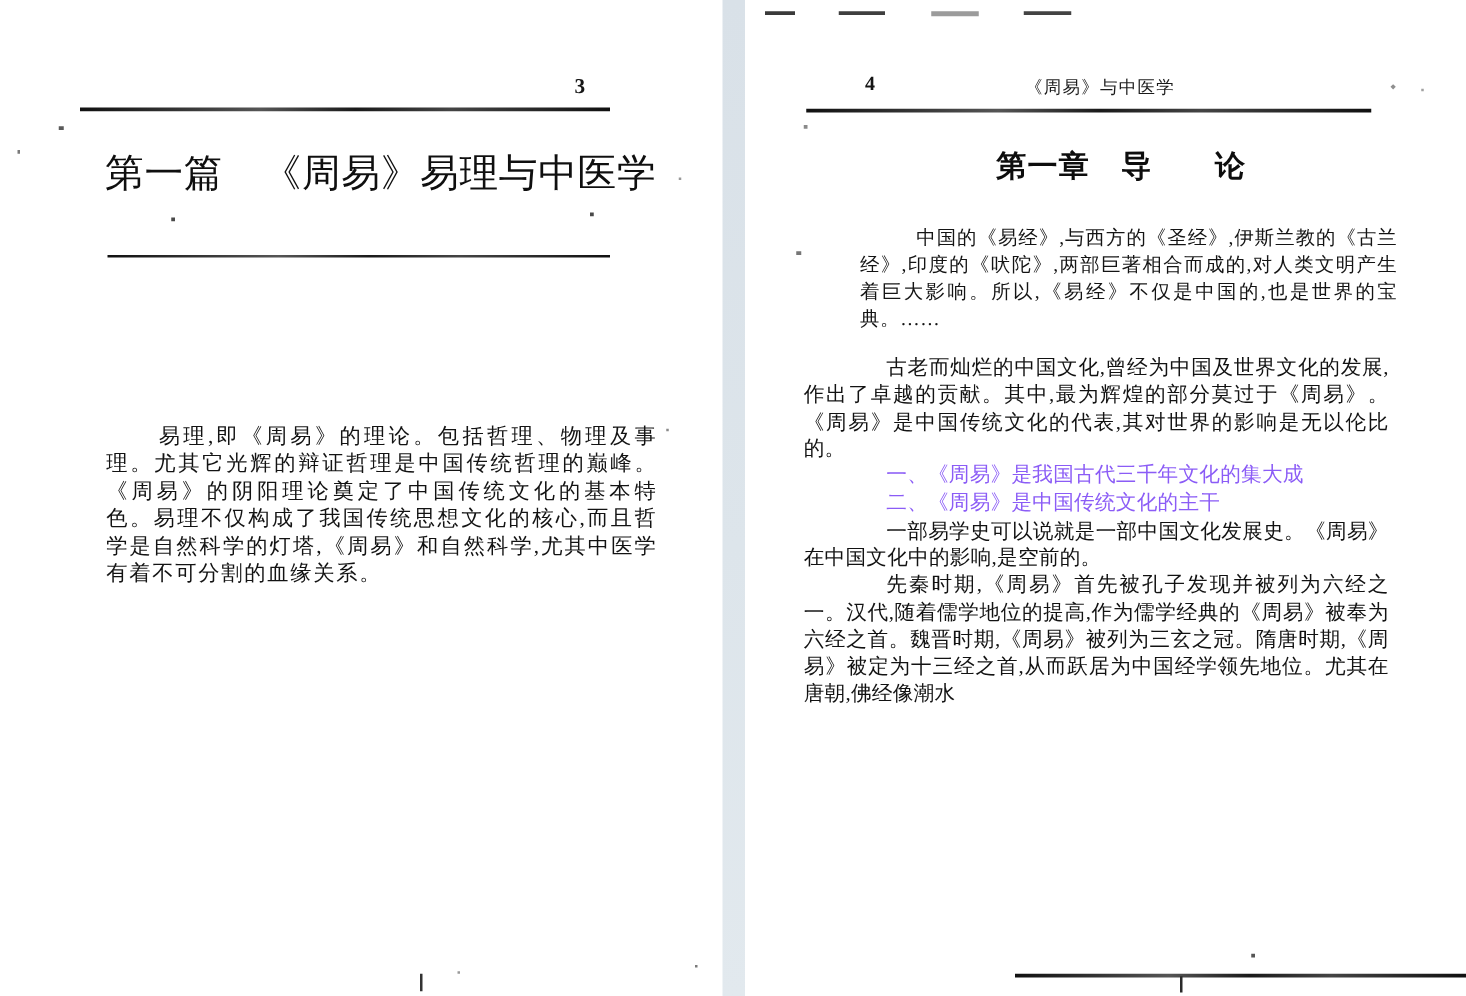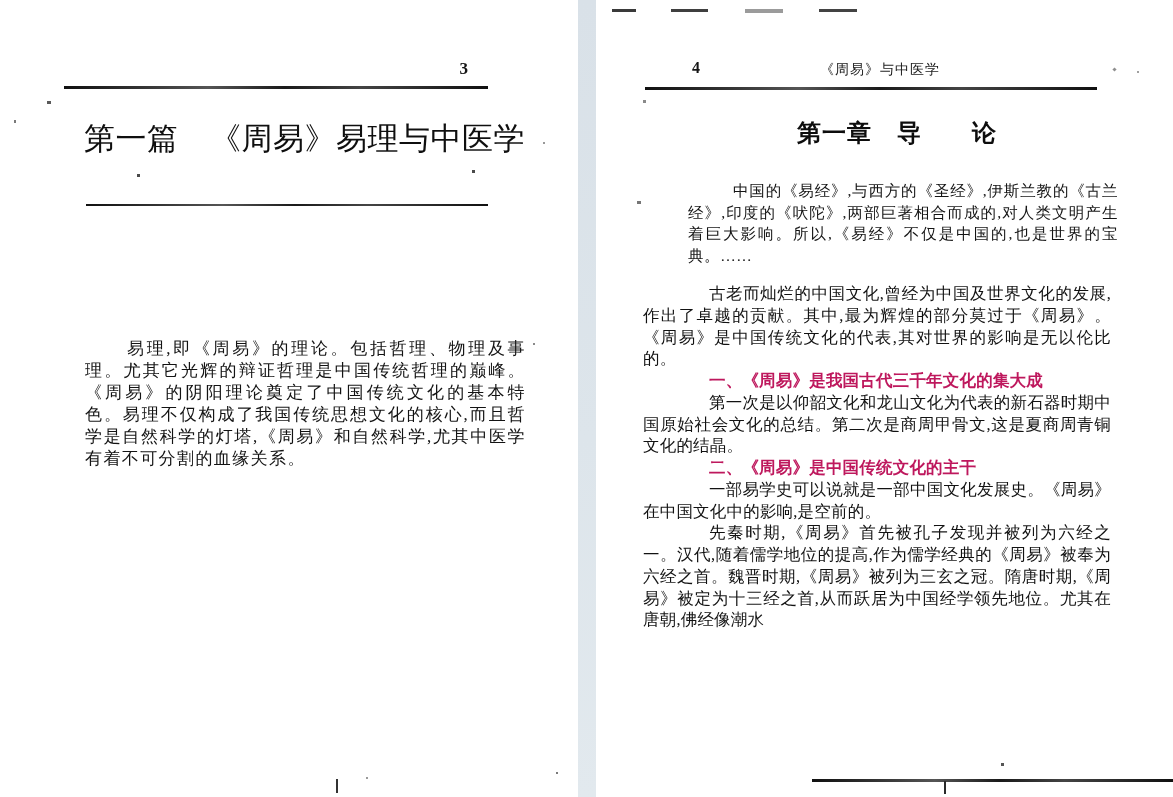--- a/index.html
+++ b/index.html
@@ -62,23 +62,23 @@
     font-size: 15.5px; line-height: 21.7px; letter-spacing: 0.6px;
     text-align: justify; text-indent: 45px; color: #141414;
   }
   .right-body {
     position: absolute; left: 643px; top: 283px; width: 468px;
     font-size: 16.5px; line-height: 21.75px; letter-spacing: 0.2px;
     text-align: justify; color: #121212;
   }
   .right-body p { margin: 0; text-indent: 66px; }
   .right-body p.p-head {
-    font-weight: bold;
+    font-weight: normal;
     font-family: "Liberation Sans", sans-serif;
-    color: #be185d;
+    color: #8b5cf6;
   }
 
   
   .artifact { position: absolute; background: #444; }
 </style>
 </head>
 <body>
 
 <div class="screen">
 
@@ -109,21 +109,20 @@
 
     <div class="rule rule-soft" style="left:645px; top:87px; width:452px; height:3px;"></div>
 
     <div class="chapter-title">第一章　导　　论</div>
 
     <p class="quote-paragraph">中国的《易经》,与西方的《圣经》,伊斯兰教的《古兰经》,印度的《吠陀》,两部巨著相合而成的,对人类文明产生着巨大影响。所以,《易经》不仅是中国的,也是世界的宝典。……</p>
 
     <div class="right-body">
       <p class="p-body">古老而灿烂的中国文化,曾经为中国及世界文化的发展,作出了卓越的贡献。其中,最为辉煌的部分莫过于《周易》。《周易》是中国传统文化的代表,其对世界的影响是无以伦比的。</p>
       <p class="p-head">一、《周易》是我国古代三千年文化的集大成</p>
-      <p class="p-body">第一次是以仰韶文化和龙山文化为代表的新石器时期中国原始社会文化的总结。第二次是商周甲骨文,这是夏商周青铜文化的结晶。</p>
       <p class="p-head">二、《周易》是中国传统文化的主干</p>
       <p class="p-body">一部易学史可以说就是一部中国文化发展史。《周易》在中国文化中的影响,是空前的。</p>
       <p class="p-body">先秦时期,《周易》首先被孔子发现并被列为六经之一。汉代,随着儒学地位的提高,作为儒学经典的《周易》被奉为六经之首。魏晋时期,《周易》被列为三玄之冠。隋唐时期,《周易》被定为十三经之首,从而跃居为中国经学领先地位。尤其在唐朝,佛经像潮水</p>
     </div>
 
     <div class="rule rule-soft" style="left:812px; top:779px; width:361px; height:3px;"></div>
     <div class="artifact" style="left:944px; top:781px; width:2px; height:13px; background:#2a2a2a;"></div>
   </div>
 
   <div class="artifact" style="left:47px;   top:101px; width:4px; height:3px; background:#5a5a5a;"></div>

